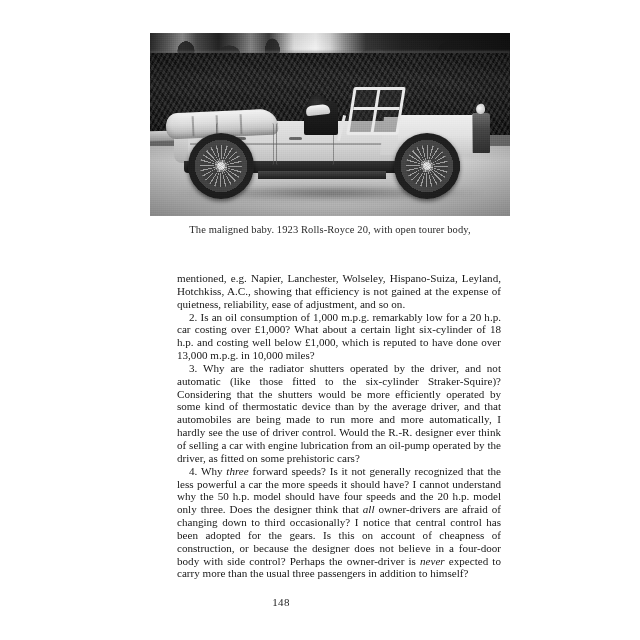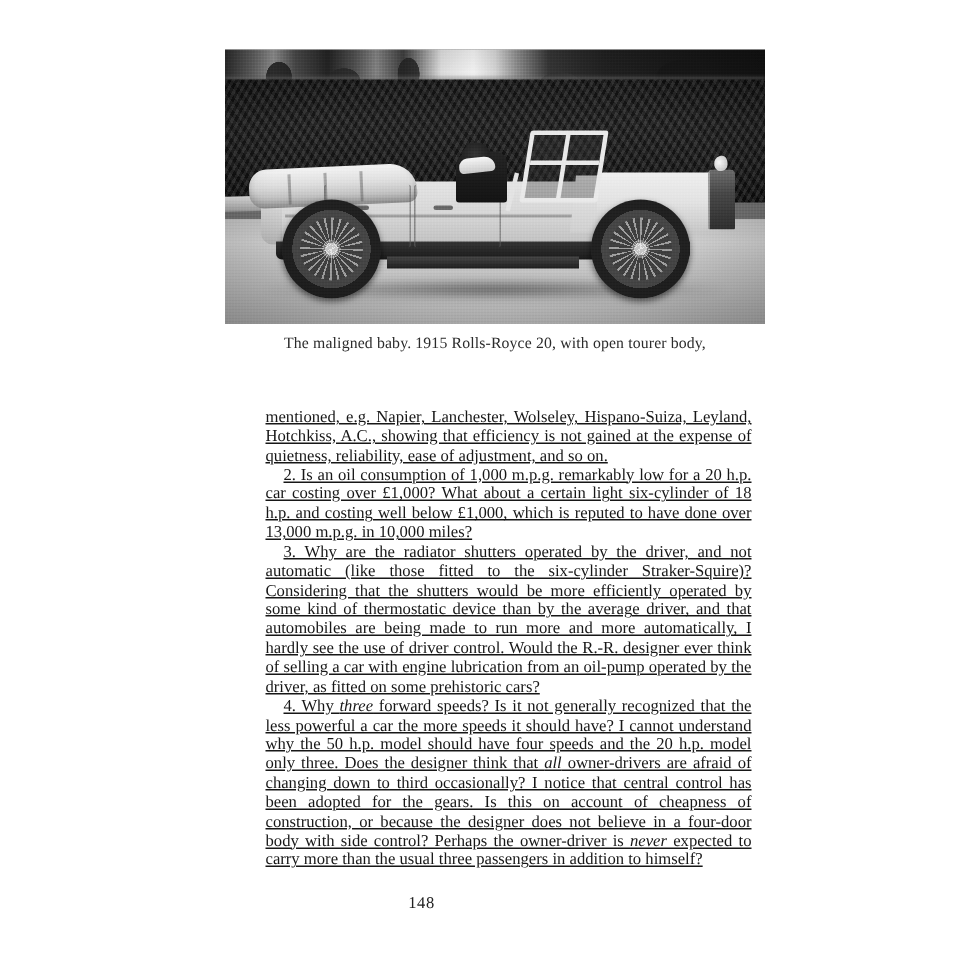--- a/index.html
+++ b/index.html
@@ -287,21 +287,20 @@
     position: absolute;
     left: 177px;
     top: 272px;
     width: 324px;
     font-size: 11.1px;
     line-height: 12.85px;
     text-align: justify;
     text-justify: inter-word;
     color: #171717;
     letter-spacing: 0;
-    text-decoration: underline;
   }
   #bodytext p {
     margin: 0;
     text-indent: 0;
   }
   #bodytext p.indented { text-indent: 12px; }
   #bodytext i { font-style: italic; }
 
   
   #page-number {
@@ -374,21 +373,21 @@
         <div class="wheel-spokes"></div>
       </div>
     </div>
 
     <div class="photo-grain"></div>
     <div class="photo-vignette"></div>
   </div>
 </div>
 
 <div id="caption">
-  <span class="cap-line">The maligned baby. 1915 Rolls-Royce 20, with open tourer body,</span>
+  <span class="cap-line">The maligned baby. 1923 Rolls-Royce 20, with open tourer body,</span>
 </div>
 
 <div id="bodytext">
     <p>mentioned, e.g. Napier, Lanchester, Wolseley, Hispano-Suiza, Leyland, Hotchkiss, A.C., showing that efficiency is not gained at the expense of quietness, reliability, ease of adjustment, and so on.</p>
     <p class="indented">2. Is an oil consumption of 1,000 m.p.g. remarkably low for a 20 h.p. car costing over £1,000? What about a certain light six-cylinder of 18 h.p. and costing well below £1,000, which is reputed to have done over 13,000 m.p.g. in 10,000 miles?</p>
     <p class="indented">3. Why are the radiator shutters operated by the driver, and not automatic (like those fitted to the six-cylinder Straker-Squire)? Considering that the shutters would be more efficiently operated by some kind of thermostatic device than by the average driver, and that automobiles are being made to run more and more automatically, I hardly see the use of driver control. Would the R.-R. designer ever think of selling a car with engine lubrication from an oil-pump operated by the driver, as fitted on some prehistoric cars?</p>
     <p class="indented">4. Why <i>three</i> forward speeds? Is it not generally recognized that the less powerful a car the more speeds it should have? I cannot understand why the 50 h.p. model should have four speeds and the 20 h.p. model only three. Does the designer think that <i>all</i> owner-drivers are afraid of changing down to third occasionally? I notice that central control has been adopted for the gears. Is this on account of cheapness of construction, or because the designer does not believe in a four-door body with side control? Perhaps the owner-driver is <i>never</i> expected to carry more than the usual three passengers in addition to himself?</p>
   </div>
 
 <div id="page-number">148</div>

